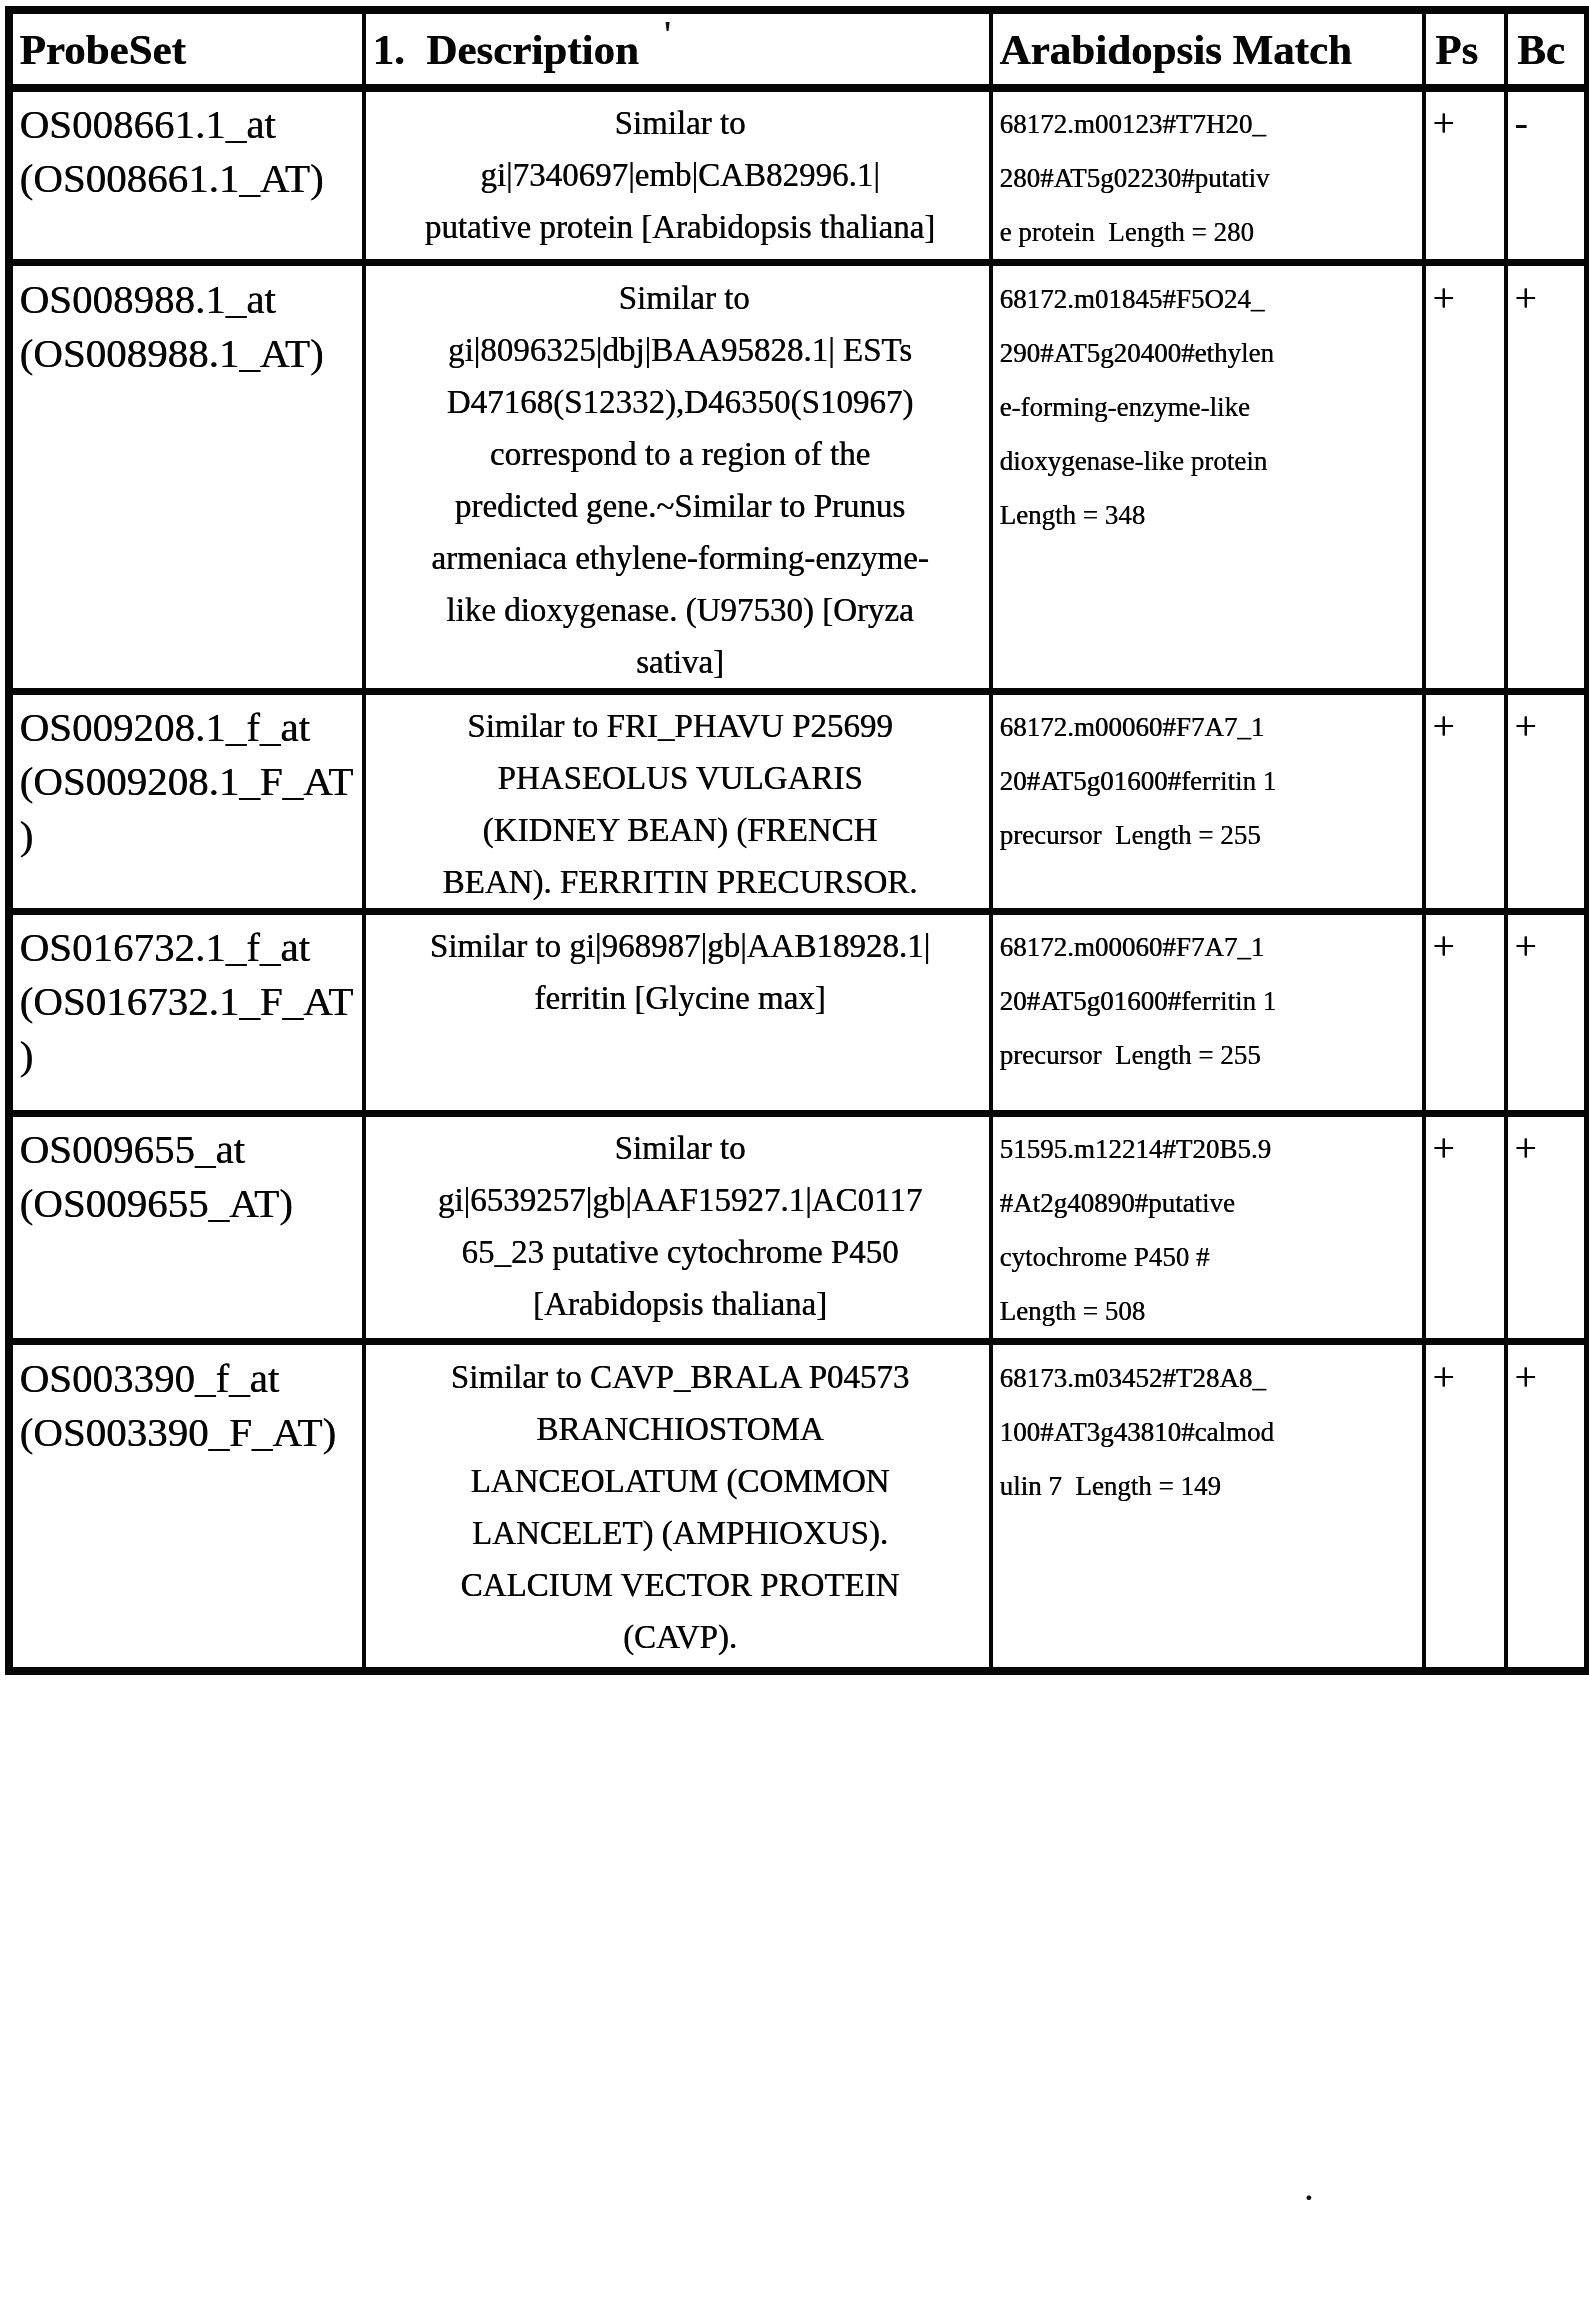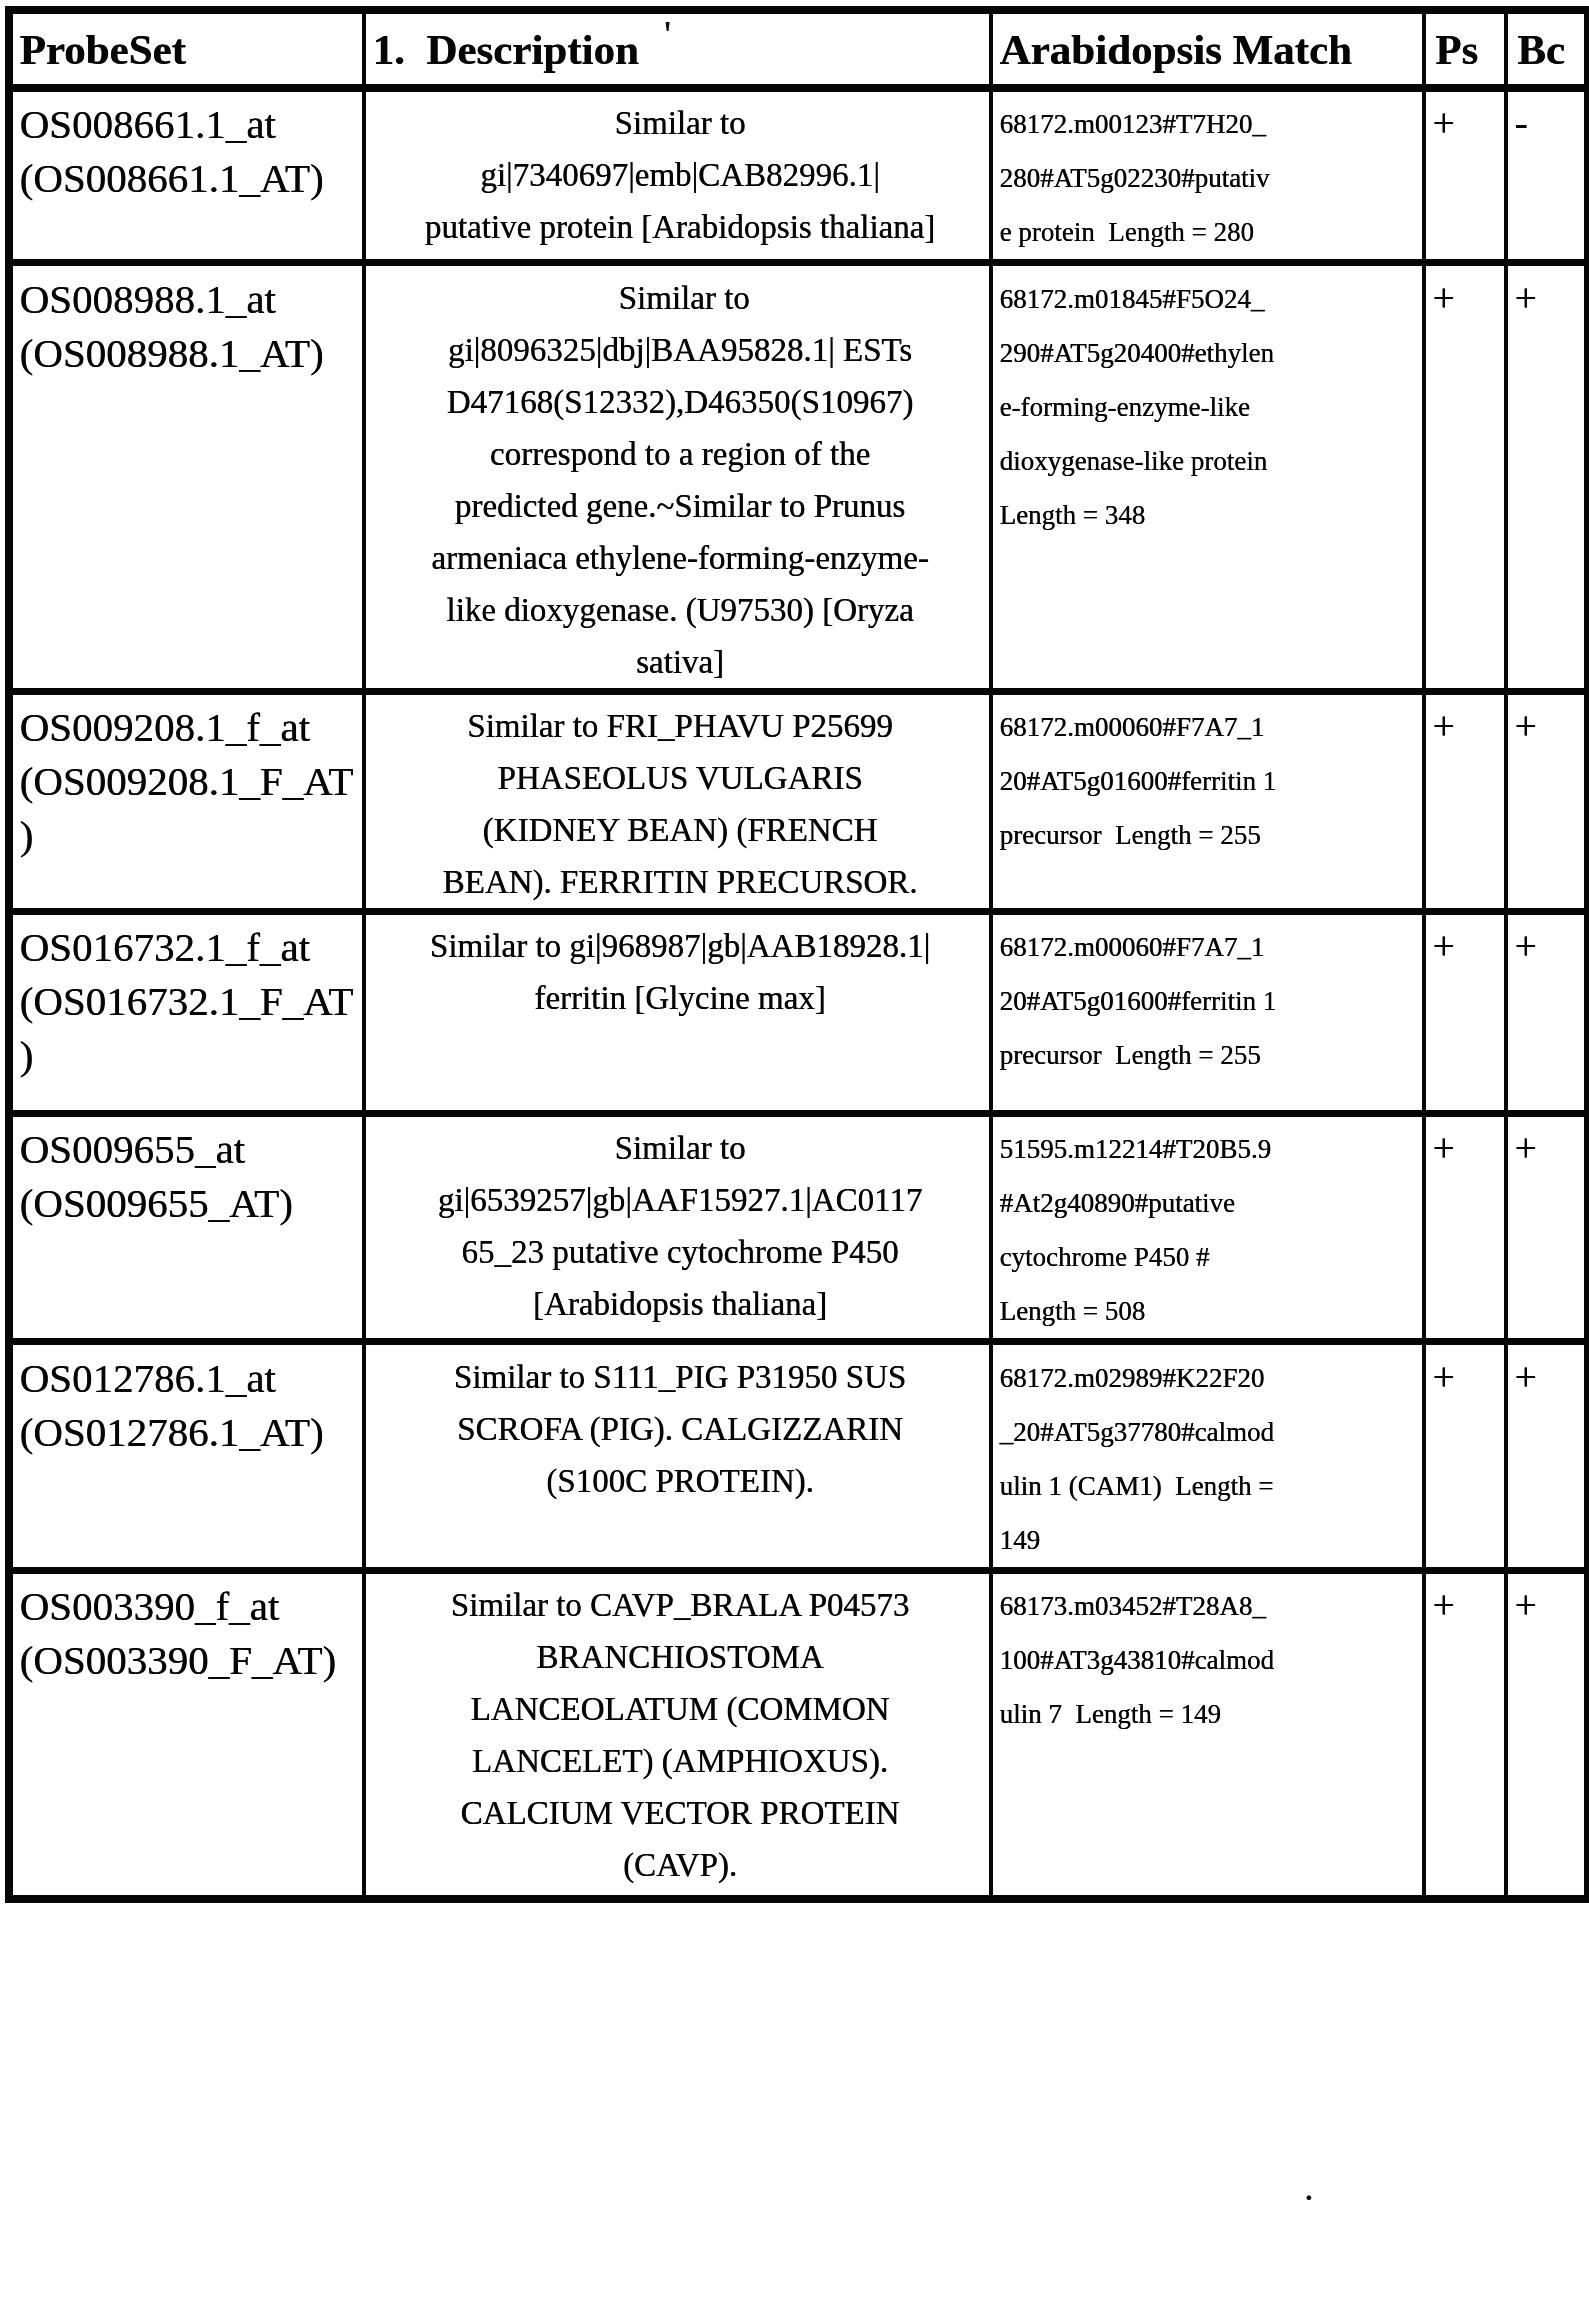--- a/index.html
+++ b/index.html
@@ -164,33 +164,20 @@
 gi|6539257|gb|AAF15927.1|AC0117
 65_23 putative cytochrome P450
 [Arabidopsis thaliana]</td>
         <td class="c-match">51595.m12214#T20B5.9
 #At2g40890#putative
 cytochrome P450 #
 Length = 508</td>
         <td class="c-flag">+</td>
         <td class="c-flag">+</td>
       </tr>
-      <tr class="r6">
-        <td class="c-probeset">OS012786.1_at
-(OS012786.1_AT)</td>
-        <td class="c-desc">Similar to S111_PIG P31950 SUS
-SCROFA (PIG). CALGIZZARIN
-(S100C PROTEIN).</td>
-        <td class="c-match">68172.m02989#K22F20
-_20#AT5g37780#calmod
-ulin 1 (CAM1)  Length =
-149</td>
-        <td class="c-flag">+</td>
-        <td class="c-flag">+</td>
-      </tr>
       <tr class="r8">
         <td class="c-probeset">OS003390_f_at
 (OS003390_F_AT)</td>
         <td class="c-desc">Similar to CAVP_BRALA P04573
 BRANCHIOSTOMA
 LANCEOLATUM (COMMON
 LANCELET) (AMPHIOXUS).
 CALCIUM VECTOR PROTEIN
 (CAVP).</td>
         <td class="c-match">68173.m03452#T28A8_

